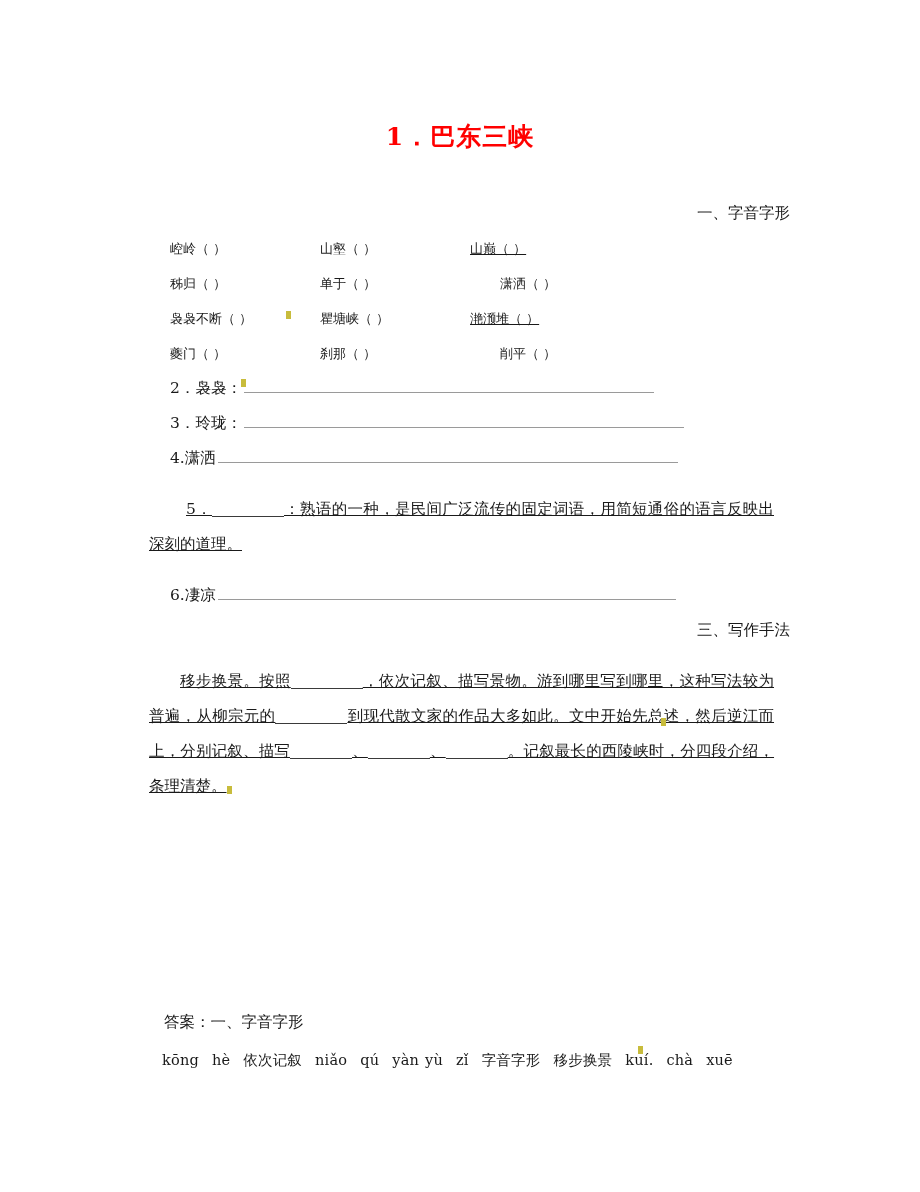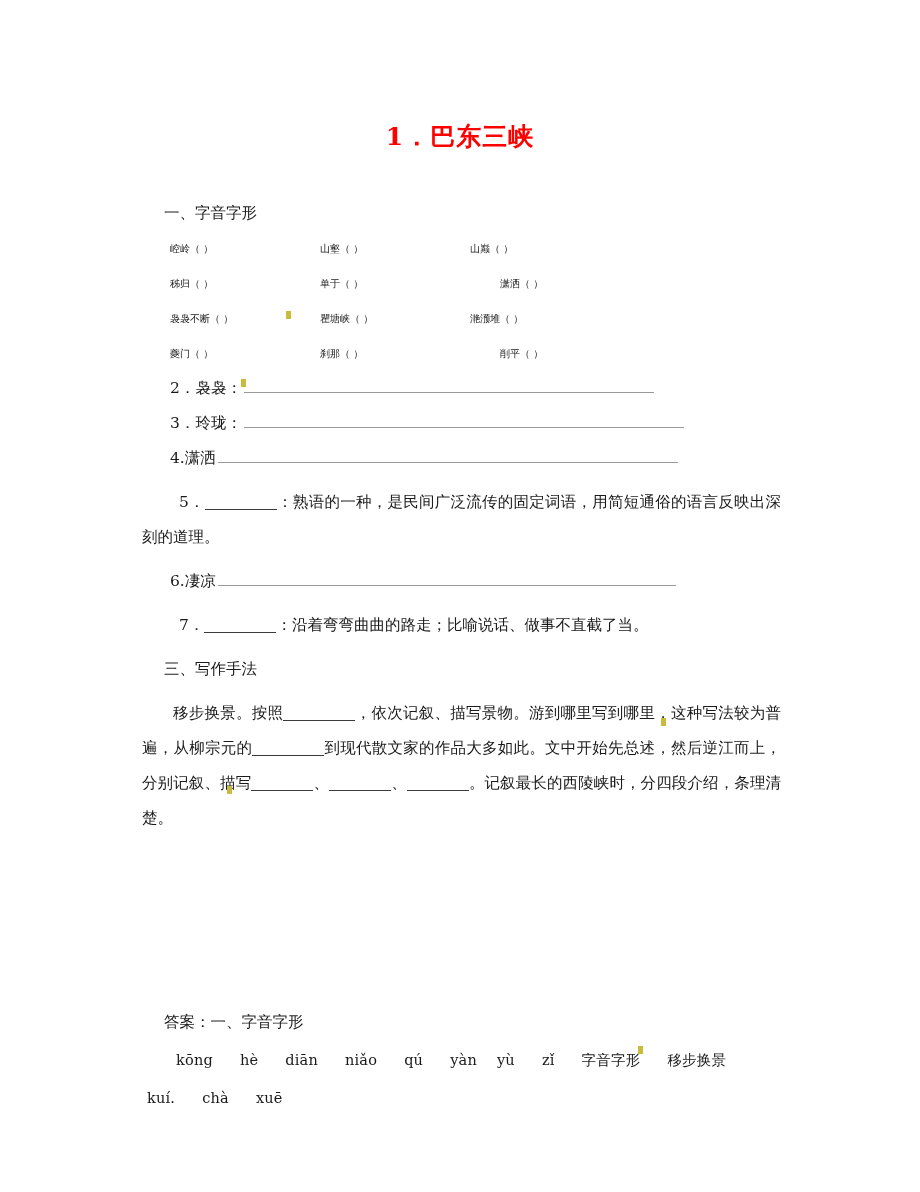--- a/index.html
+++ b/index.html
@@ -43,45 +43,47 @@
     top: 196px;
     left: 133px;
     width: 657px;
     font-size: 15.5px;
     line-height: 35px;
   }
   .sec-head {
     margin: 0;
     text-indent: 2em;
     font-size: 15.5px;
+    text-align: right;
   }
 
   .para {
-    margin: 9px;
+    margin: 16px;
     font-size: 15.5px;
     line-height: 35px;
     text-align: justify;
+    text-decoration: underline;
   }
   .indent { text-indent: 2em; }
 
   
   .word-row {
     position: relative;
     height: 35px;
-    font-size: 10px;
+    font-size: 13px;
     white-space: nowrap;
   }
   .word-row .cell {
     position: absolute;
     top: 0;
     white-space: nowrap;
   }
   .c1 { left: 37px; }
   .c2 { left: 187px; text-align: right; }
-  .c3 { left: 337px; }
+  .c3 { left: 337px; text-decoration: underline; }
   .c3b { left: 367px; }
 
   
   .def-line {
     position: relative;
     height: 35px;
     font-size: 15.5px;
     white-space: nowrap;
     padding-left: 37px;
     box-sizing: border-box;
@@ -115,21 +117,21 @@
     line-height: 38px;
   }
   .answers .ans-head { text-indent: 2em; margin: 0; }
   .pinyin-line {
     margin: 0;
     text-indent: 2em;
     font-family: "DejaVu Serif", "Liberation Serif", serif;
     font-size: 14.5px;
     letter-spacing: 0.2px;
   }
-  .pinyin-line span.py { margin-right: 13px; margin-left: 14px; }
+  .pinyin-line span.py { margin-right: 13px; }
 
   
   .mark {
     position: absolute;
     width: 5px;
     height: 8px;
     background: #c8bc3c;
   }
 </style>
 </head>
@@ -180,32 +182,31 @@
     <div class="def-line">
       <span class="lbl">4.</span><span class="lbl">潇洒</span><span class="rule" style="width:460px"></span>
     </div>
 
     <p class="para"><span style="display:inline-block;width:37px"></span><span>5．</span><span class="blank blank-md"></span><span>：熟语的一种，是民间广泛流传的固定词语，用简短通俗的语言反映出深刻的道理。</span></p>
 
     <div class="def-line">
       <span class="lbl">6.</span><span class="lbl">凄凉</span><span class="rule" style="width:458px"></span>
     </div>
 
-    <p class="para"><span style="display:inline-block;width:37px"></span><span>7．</span><span class="blank blank-md"></span><span>：沿着弯弯曲曲的路走；比喻说话、做事不直截了当。</span></p>
 
     <p class="sec-head">三、写作手法</p>
 
     <p class="para indent"><span>移步换景。按照</span><span class="blank blank-md"></span><span>，依次记叙、描写景物。游到哪里写到哪里，这种写法较为普遍，从柳宗元的</span><span class="blank blank-md"></span><span>到现代散文家的作品大多如此。文中开始先总述，然后逆江而上，分别记叙、描写</span><span class="blank blank-sm"></span><span>、</span><span class="blank blank-sm"></span><span>、</span><span class="blank blank-sm"></span><span>。记叙最长的西陵峡时，分四段介绍，条理清楚。</span></p>
 
   </div>
 
   <div class="answers">
     <p class="ans-head">答案：一、字音字形</p>
     <p class="pinyin-line">
-      <span class="py">kōng</span><span class="py">hè</span><span class="py">diān</span><span class="py">niǎo</span><span class="py">qú</span><span class="py" style="margin-right:6px">yàn</span><span class="py">yù</span><span class="py">zǐ</span><span class="py">字音字形</span><span class="py">移步换景</span><span class="py">kuí.</span><span class="py">chà</span><span class="py">xuē</span>
+      <span class="py">kōng</span><span class="py">hè</span><span class="py">依次记叙</span><span class="py">niǎo</span><span class="py">qú</span><span class="py" style="margin-right:6px">yàn</span><span class="py">yù</span><span class="py">zǐ</span><span class="py">字音字形</span><span class="py">移步换景</span><span class="py">kuí.</span><span class="py">chà</span><span class="py">xuē</span>
     </p>
   </div>
 
   <div class="mark" style="left: 286px; top: 311px; background: rgb(200, 188, 60);"></div>
   <div class="mark" style="left: 241px; top: 379px; background: rgb(200, 188, 60);"></div>
   <div class="mark" style="left: 227px; top: 786px; background: rgb(200, 188, 60);"></div>
   <div class="mark" style="left: 661px; top: 718px; background: rgb(200, 188, 60);"></div>
   <div class="mark" style="left: 638px; top: 1046px; background: rgb(200, 188, 60);"></div>
 
 </div>

